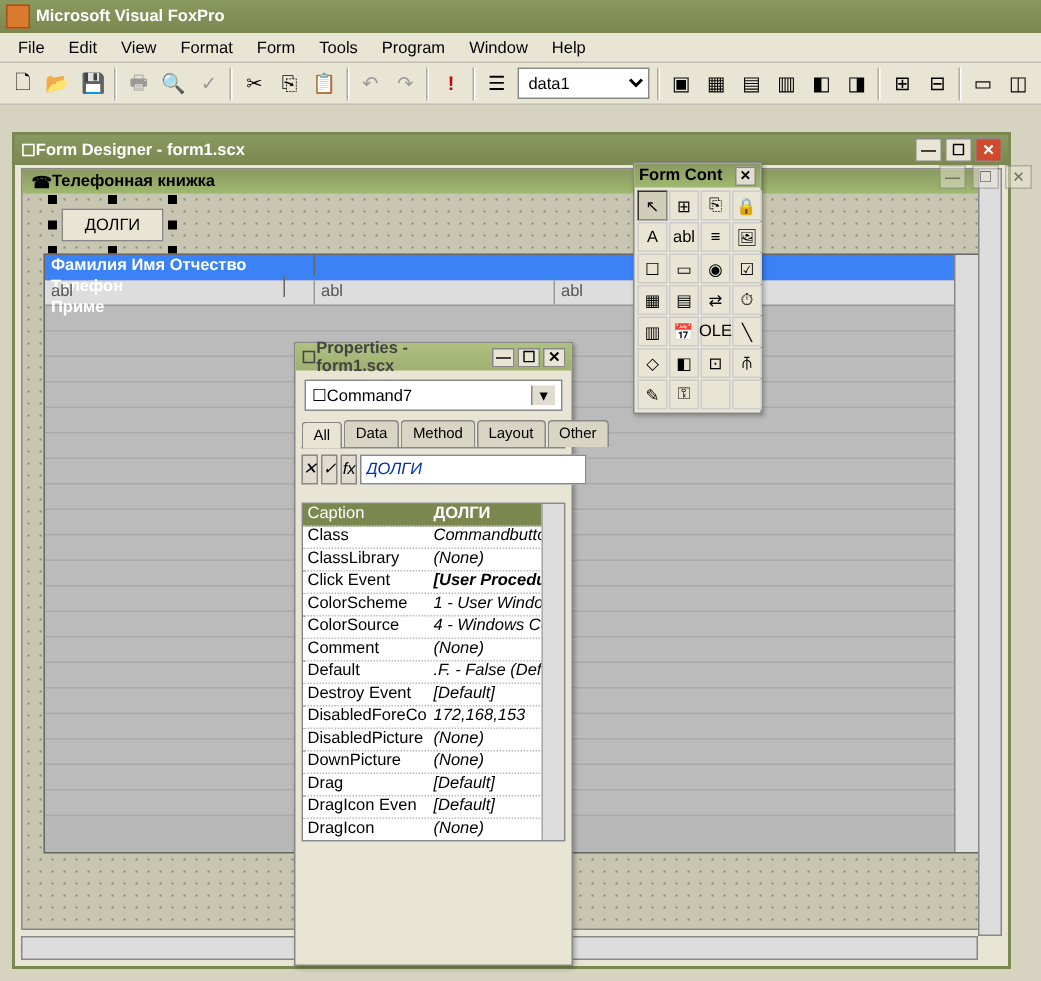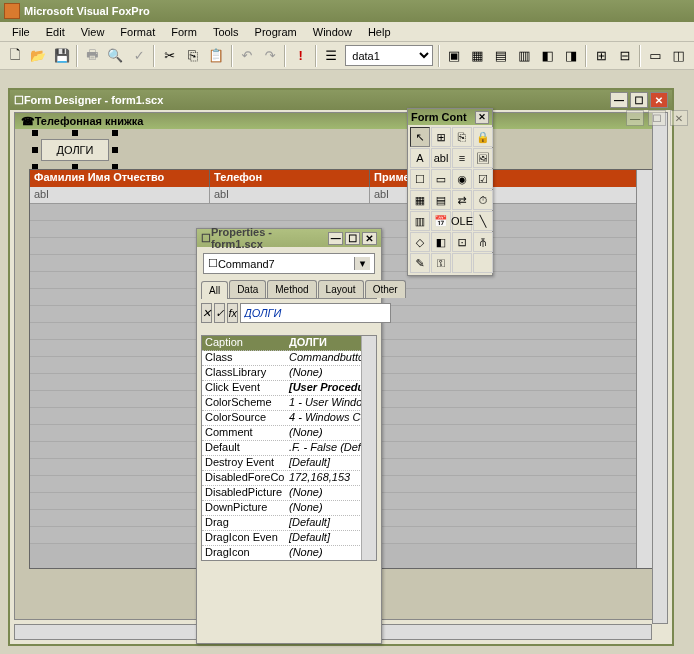--- a/index.html
+++ b/index.html
@@ -35,21 +35,21 @@
 
 .canvas-btn { position: absolute; left: 26px; top: 26px; width: 68px; height: 22px; background: #e8e5d4; border: 1px solid #888; text-align: center; line-height: 20px; }
 .sel-handle { position: absolute; width: 6px; height: 6px; background: #000; }
 .selbox { position: absolute; left: 20px; top: 20px; width: 80px; height: 34px; }
 .selbox .h1{left:-3px;top:-3px}.selbox .h2{left:50%;top:-3px;margin-left:-3px}.selbox .h3{right:-3px;top:-3px}
 .selbox .h4{left:-3px;top:50%;margin-top:-3px}.selbox .h5{right:-3px;top:50%;margin-top:-3px}
 .selbox .h6{left:-3px;bottom:-3px}.selbox .h7{left:50%;bottom:-3px;margin-left:-3px}.selbox .h8{right:-3px;bottom:-3px}
 
 
 .grid-area { position: absolute; left: 14px; top: 56px; right: 14px; height: 400px; border: 1px solid #666; background: #b8b8b8; }
-.grid-header { display: flex; background: #c2410c; color: #fff; height: 17px; }
+.grid-header { display: flex; background: #3b82f6; color: #fff; height: 17px; flex-direction: column; }
 .grid-header div { padding: 1px 4px; font-weight: bold; border-right: 1px solid #666; }
 .grid-row1 { display: flex; background: #ddd; height: 17px; border-bottom: 1px solid #999; }
 .grid-row1 div { padding: 1px 4px; border-right: 1px solid #999; color: #555; }
 .grid-body { background: #bbb; }
 .grid-body .r { height: 17px; border-bottom: 1px solid #aaa; }
 .grid-scroll { position: absolute; right: 0; top: 0; bottom: 0; width: 16px; background: #ddd; border-left: 1px solid #888; }
 
 
 .canvas-bottom { position: absolute; left: 14px; bottom: 36px; display: flex; gap: 8px; align-items: center; }
 .cinput { width: 112px; height: 22px; background: #fff; border: 1px solid #888; padding: 2px 4px; }
@@ -76,21 +76,21 @@
 .plist-scroll { position: absolute; right: 0; top: 0; bottom: 0; width: 15px; background: #ddd; border-left: 1px solid #aaa; }
 .prow { display: flex; height: 15px; border-bottom: 1px dotted #bbb; font-size: 10px; }
 .prow .pn { width: 84px; padding: 0 3px; overflow: hidden; white-space: nowrap; }
 .prow .pv { flex: 1; padding: 0 3px; overflow: hidden; white-space: nowrap; font-style: italic; }
 .prow.sel { background: #7a8850; color: #fff; }
 .prow.sel .pv { color: #fff; font-weight: bold; font-style: normal; }
 .prow.bold .pv { font-weight: bold; }
 .pdesc { margin: 6px; color: #444; height: 32px; }
 
 
-.toolbox { position: absolute; left: 407px; top: 108px; width: 86px; background: #e8e5d4; border: 1px solid #888; box-shadow: 1px 1px 3px rgba(0,0,0,0.3); }
+.toolbox { position: absolute; left: 422px; top: 108px; width: 86px; background: #e8e5d4; border: 1px solid #888; box-shadow: 1px 1px 3px rgba(0,0,0,0.3); }
 .toolbox .ttitle { background: linear-gradient(#8a9960, #a0b870); height: 16px; display: flex; align-items: center; padding: 0 3px; font-weight: bold; font-size: 10px; }
 .toolbox .ttitle .spacer { flex: 1; }
 .toolbox .tx { width: 14px; height: 13px; background: #e0ddd0; border: 1px solid #888; text-align: center; line-height: 11px; font-size: 9px; cursor: pointer; }
 .tool-grid { display: grid; grid-template-columns: repeat(4, 20px); gap: 1px; padding: 2px; }
 .tool { width: 20px; height: 20px; border: 1px solid #ccc; background: #e8e5d4; display: flex; align-items: center; justify-content: center; font-size: 11px; cursor: pointer; }
 .tool.sel { border: 1px inset #888; background: #d0cdb8; }
 
 
 .mini-winbtns { position: absolute; right: 6px; top: 110px; display: flex; gap: 2px; }
 </style>

